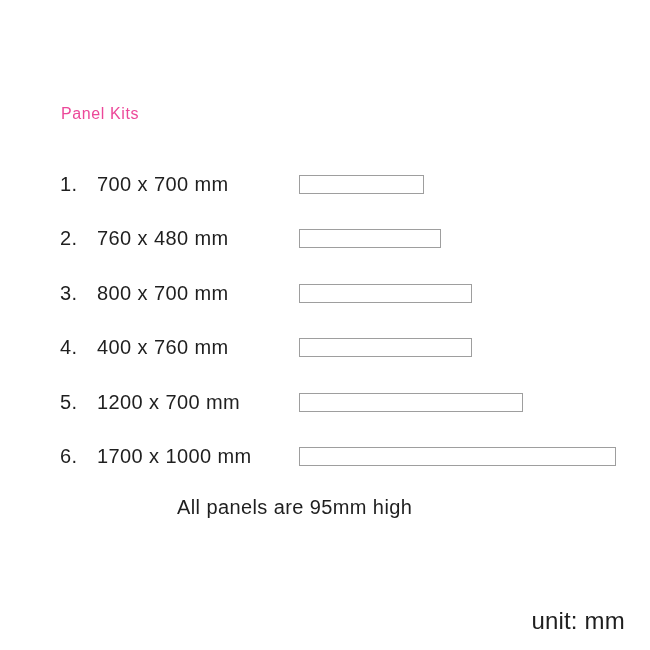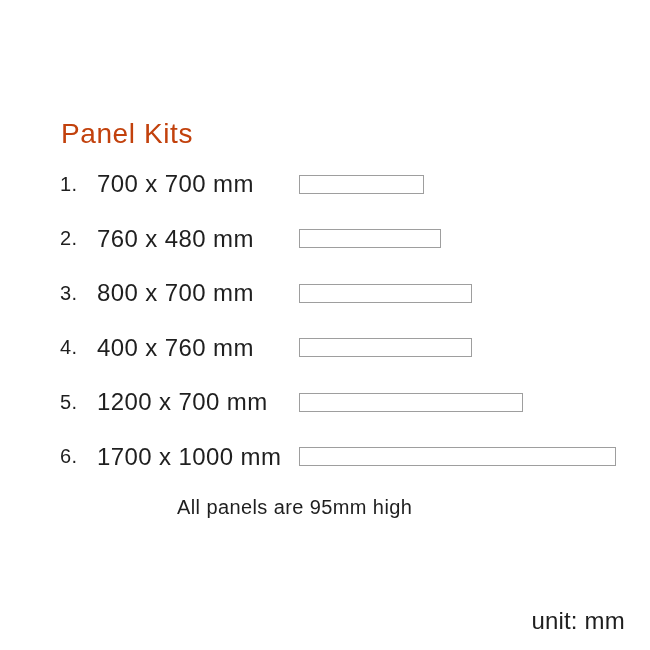--- a/index.html
+++ b/index.html
@@ -11,45 +11,45 @@
     height: 650px;
     position: relative;
     background: #ffffff;
     font-family: "Liberation Sans", "DejaVu Sans", sans-serif;
     color: #1f1f1f;
     overflow: hidden;
   }
   .page-title {
     position: absolute;
     left: 61px;
-    top: 118px;
-    font-size: 28px;
+    top: 105px;
+    font-size: 16px;
     letter-spacing: 0.6px;
-    color: #c2410c;
+    color: #ec4899;
   }
   .panel-list {
     position: absolute;
     left: 60px;
     top: 157px;
     width: 560px;
   }
   .panel-row {
     display: flex;
     align-items: center;
     height: 54.5px;
   }
   .item-number {
     width: 37px;
     font-size: 20px;
     letter-spacing: 0.4px;
     flex: 0 0 auto;
   }
   .item-dimensions {
     width: 202px;
-    font-size: 24px;
+    font-size: 20px;
     letter-spacing: 0.4px;
     flex: 0 0 auto;
     white-space: nowrap;
   }
   .panel-bar {
     height: 17px;
     border: 1px solid #9e9e9e;
     background: #ffffff;
     flex: 0 0 auto;
     box-sizing: content-box;

